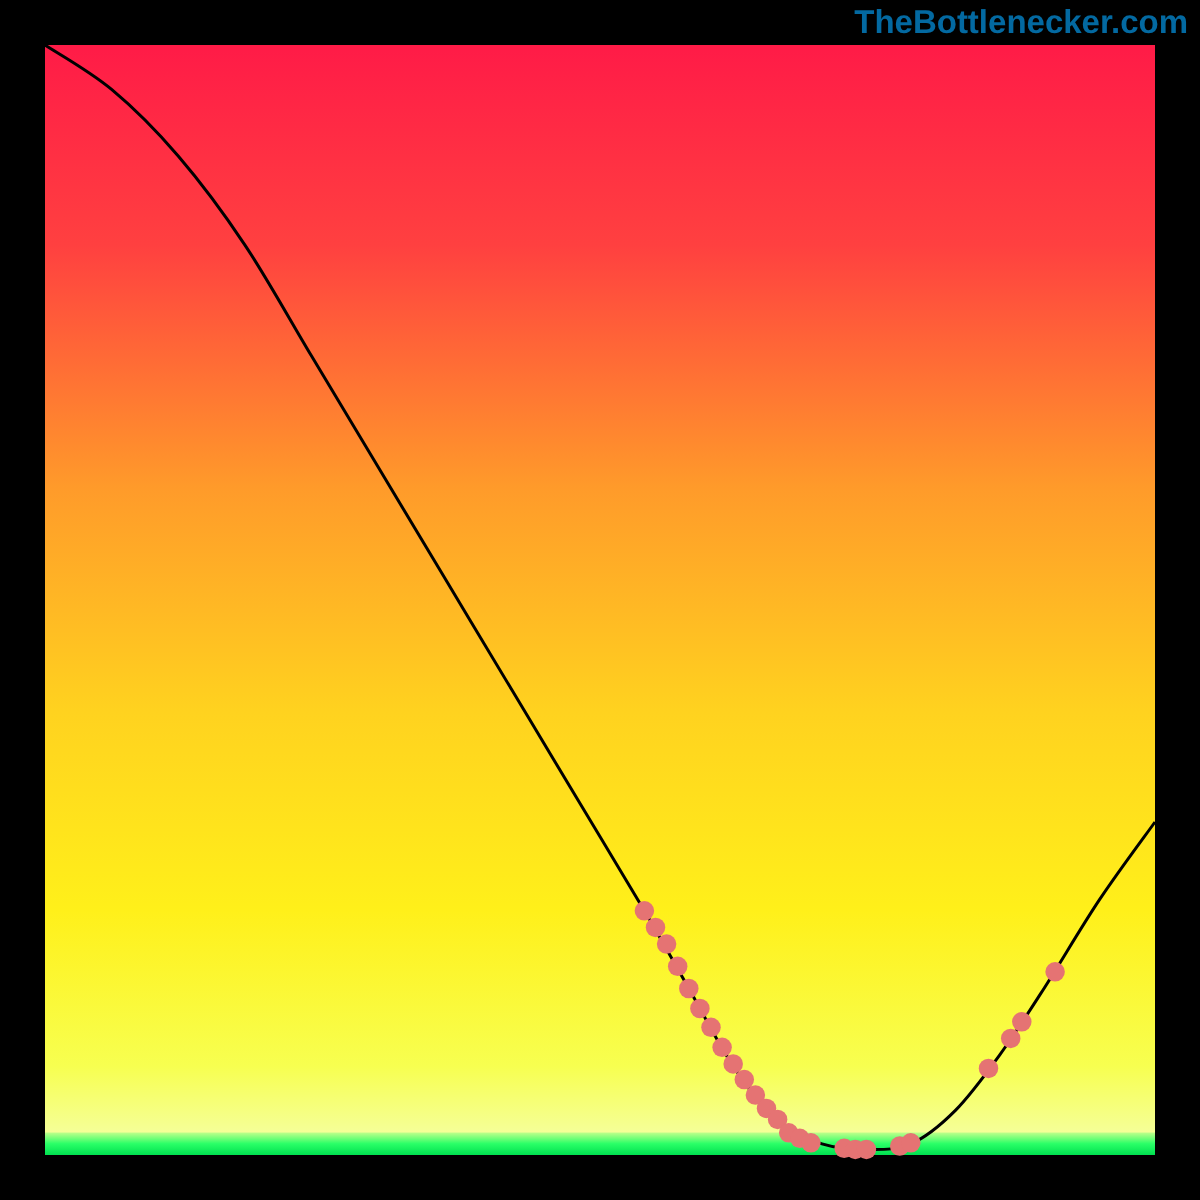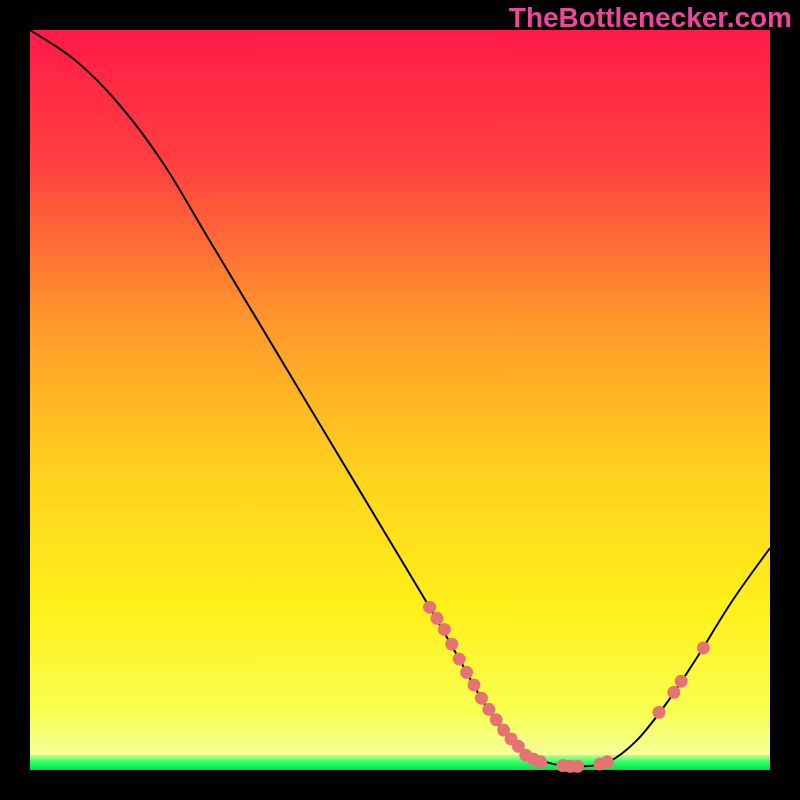--- a/index.html
+++ b/index.html
@@ -13,23 +13,23 @@
   .chart-container {
     position: relative;
     width: 800px;
     height: 800px;
   }
   .attribution {
     position: absolute;
     top: 2px;
     right: 8px;
     font-family: Arial, Helvetica, sans-serif;
-    font-size: 28px;
+    font-size: 22px;
     font-weight: bold;
-    color: #ec4899;
+    color: #0369a1;
     z-index: 10;
   }
   svg {
     position: absolute;
     top: 0;
     left: 0;
   }
 </style>
 </head>
 <body>

